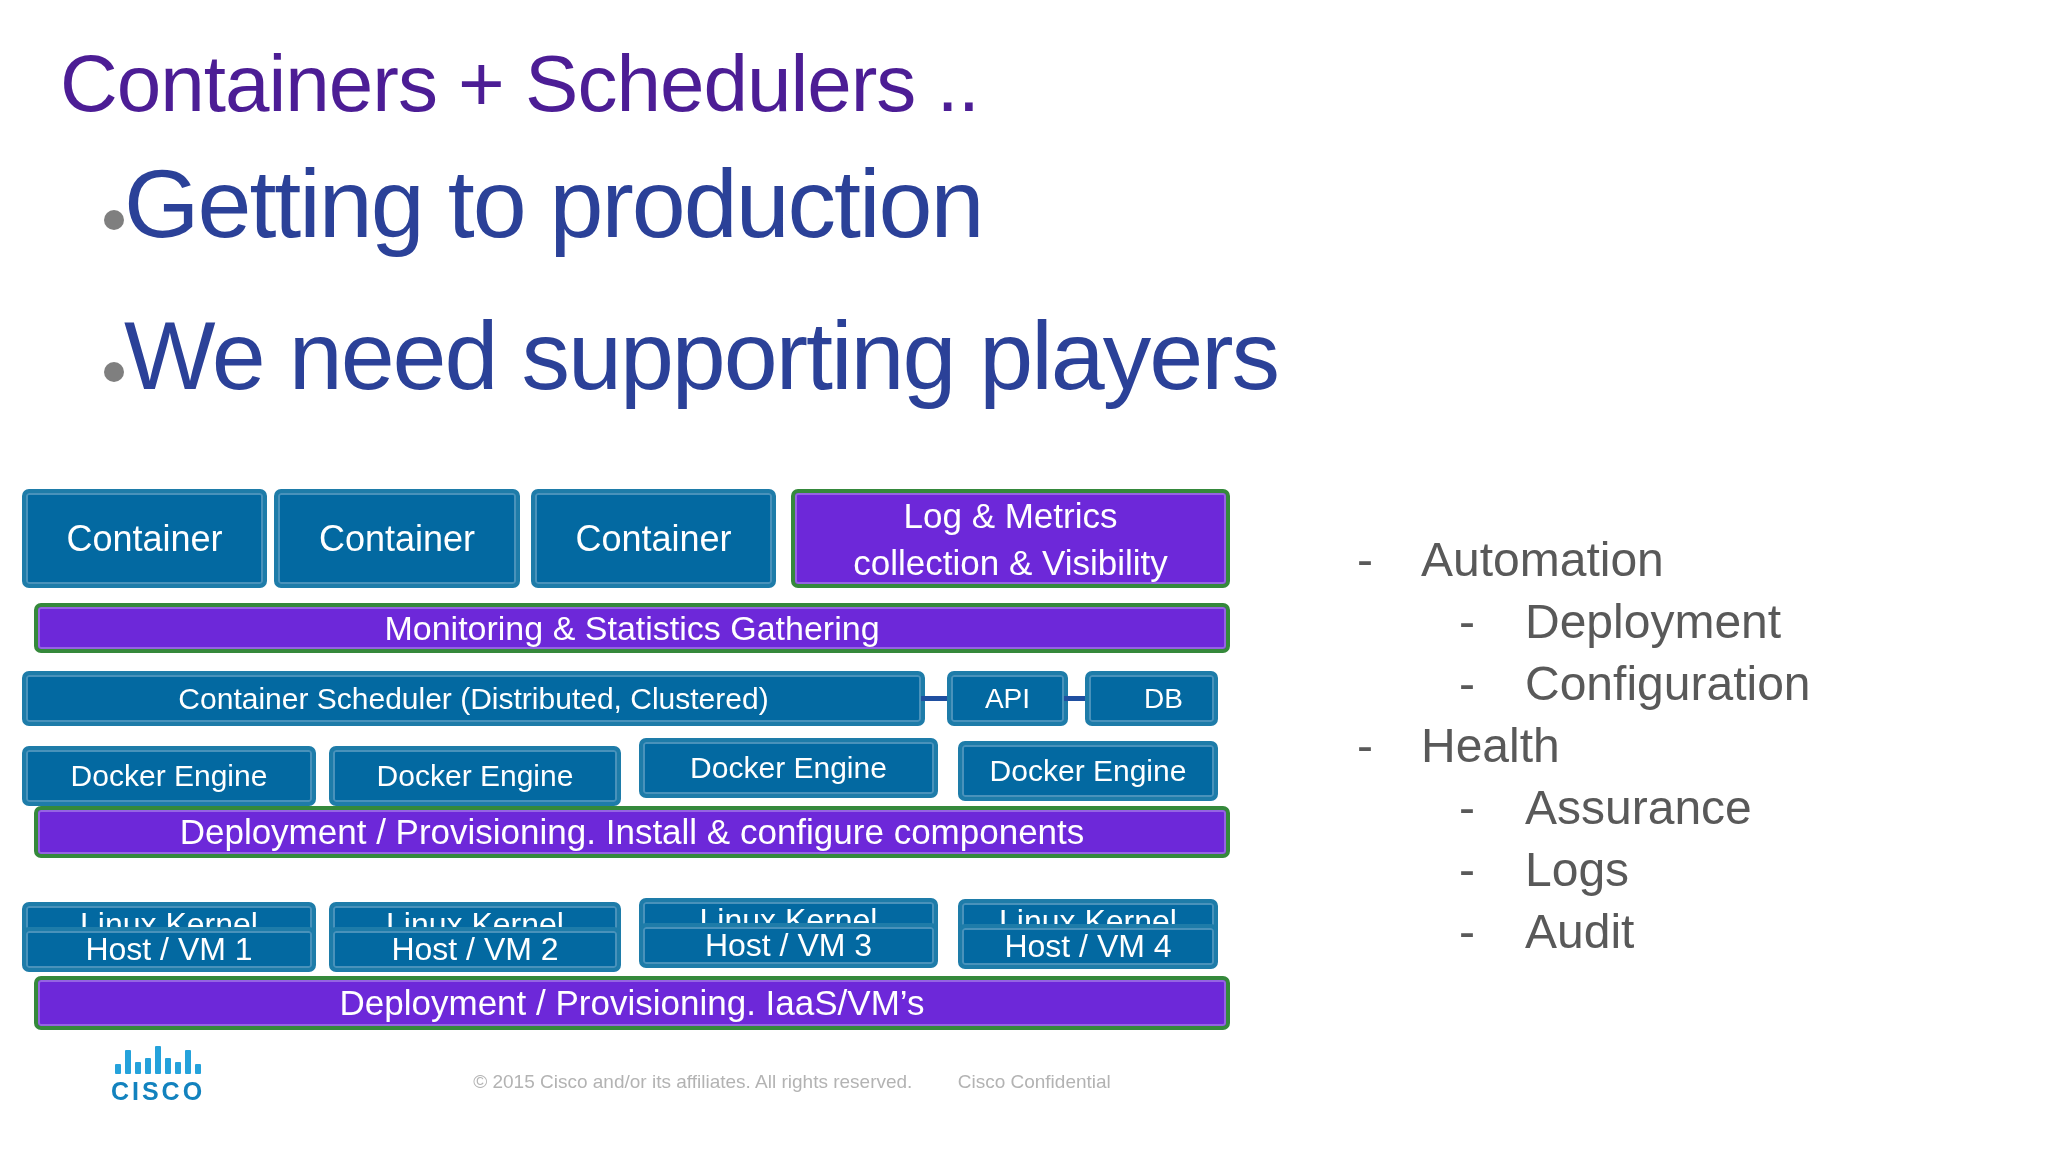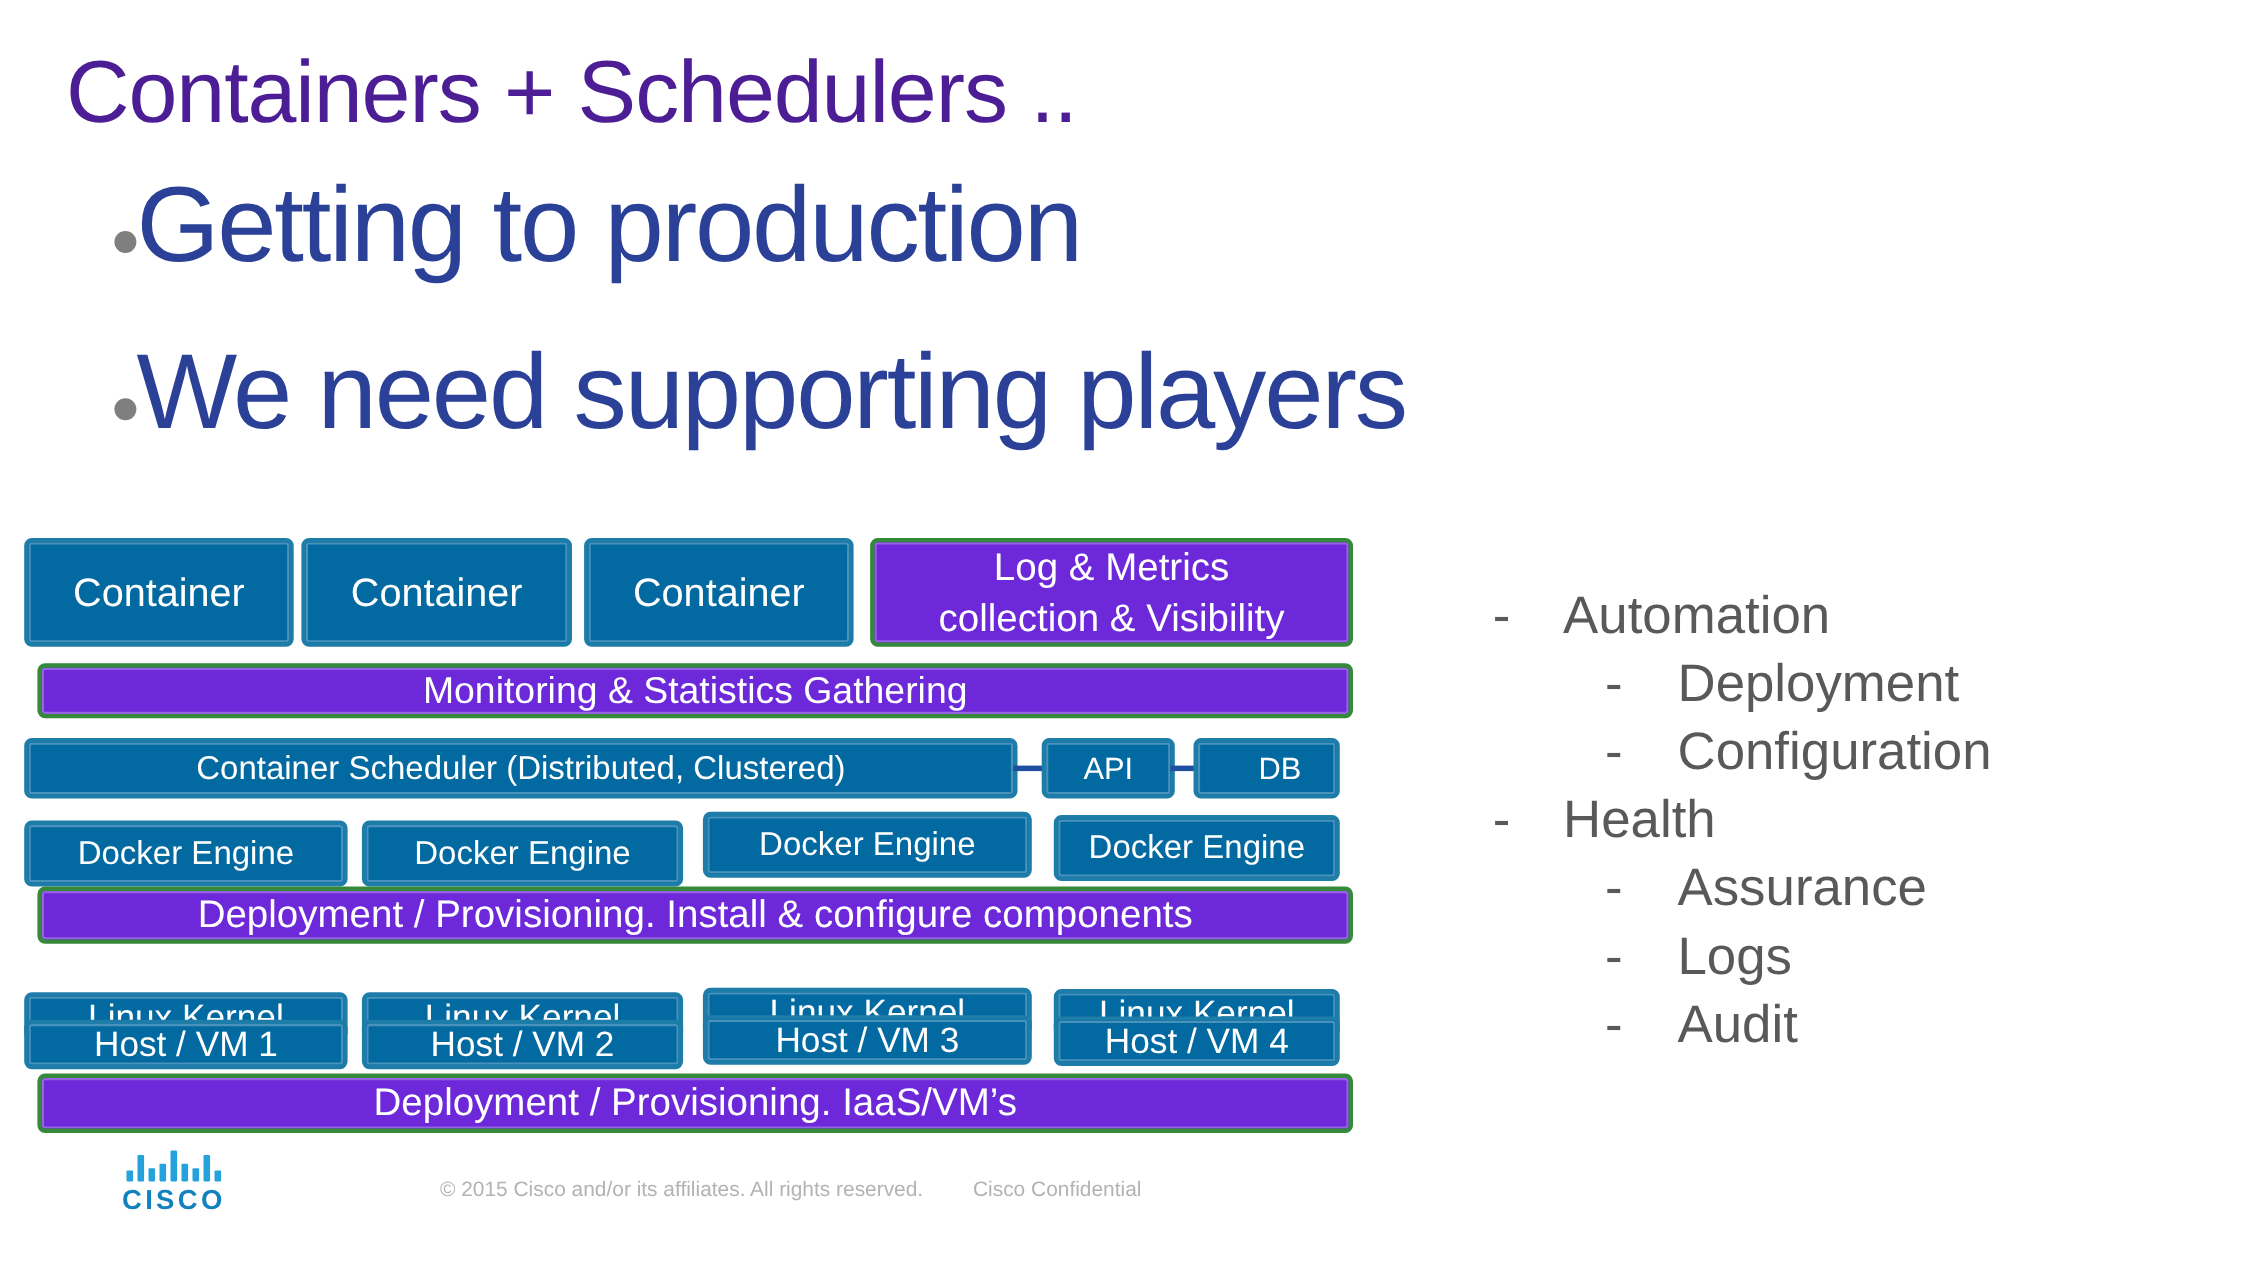--- a/index.html
+++ b/index.html
@@ -67,21 +67,21 @@
   .note.sub{margin-left:102px;}
   .note.sub .mark{width:66px;}
   
   .cisco-logo{position:absolute;left:110px;top:1044px;width:96px;text-align:center;}
   .bars{display:flex;align-items:flex-end;justify-content:center;gap:4px;height:30px;}
   .bars i{display:block;width:6px;background:#25A2DB;border-radius:1px;}
   .b1{height:10px;}.b2{height:24px;}.b3{height:12px;}.b4{height:16px;}.b5{height:28px;}
   .b6{height:16px;}.b7{height:12px;}.b8{height:24px;}.b9{height:10px;}
   .cisco-word{margin-top:3px;font-size:25px;font-weight:bold;letter-spacing:3px;color:#1282BE;}
   .copyright{
-    position:absolute;top:1071px;left:400px;width:818px;text-align:left;
+    position:absolute;top:1071px;left:383px;width:818px;text-align:center;
     font-size:19px;color:#B3B3B3;white-space:nowrap;
   }
   .copyright .conf{margin-left:40px;}
 </style>
 </head>
 <body>
 
 <div class="slide">
 
   <h1 class="title">Containers + Schedulers ..</h1>

